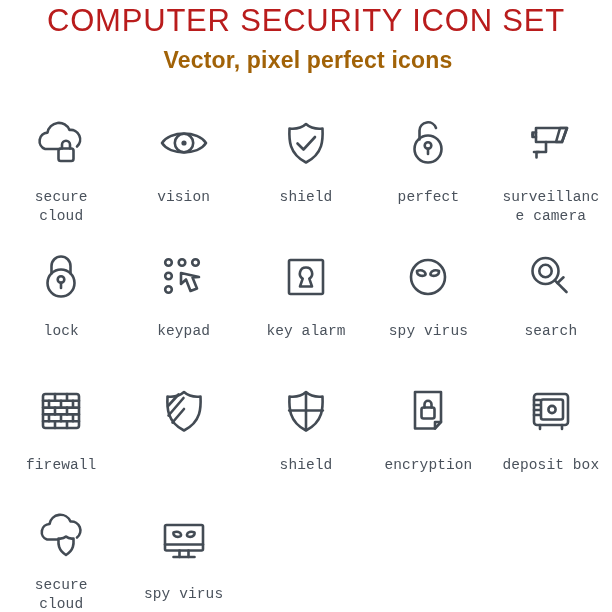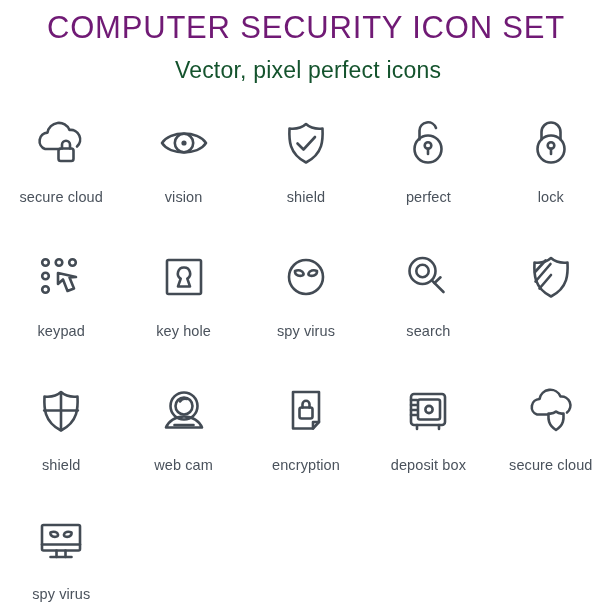--- a/index.html
+++ b/index.html
@@ -20,31 +20,31 @@
     box-sizing: border-box;
   }
   .header {
     text-align: center;
     padding-top: 1px;
   }
   .title {
     font-family: "Liberation Sans", sans-serif;
     font-size: 31px;
     letter-spacing: 0.8px;
-    color: #701a75;
+    color: #b91c1c;
     font-weight: 400;
     line-height: 36px;
-    margin: 9px;
+    margin: 2px;
     white-space: nowrap;
   }
   .subtitle {
     font-family: "Liberation Sans", sans-serif;
     font-size: 23px;
-    color: #14532d;
-    font-weight: 400;
+    color: #a16207;
+    font-weight: 700;
     line-height: 30px;
     margin: 6px 0 0 4px;
     letter-spacing: 0.2px;
     white-space: nowrap;
   }
   .grid {
     position: absolute;
     top: 104px;
     left: 0;
     width: 612px;
@@ -64,21 +64,21 @@
     display: flex;
     align-items: center;
     justify-content: center;
     margin-top: 8px;
   }
   .icon-wrap svg {
     display: block;
   }
   .label {
     margin-top: 14px;
-    font-family: Liberation Sans, sans-serif;
+    font-family: Liberation Mono, monospace;
     font-size: 14.5px;
     color: #4a525c;
     text-align: center;
     line-height: 19px;
     letter-spacing: 0.1px;
     max-width: 104px;
     word-wrap: break-word;
   }
   .stroke {
     fill: none;
@@ -142,20 +142,33 @@
         <svg width="56" height="52" viewBox="0 0 56 52">
           <circle class="stroke" cx="28" cy="32" r="13.5"></circle>
           <path class="stroke" d="M19.5 22.5 L19.5 13.5 A8.5 8.5 0 0 1 36 11"></path>
           <circle class="stroke" cx="28" cy="28.5" r="3.3"></circle>
           <path class="stroke" d="M28 31.5 L28 37"></path>
         </svg>
       </div>
       <div class="label">perfect</div>
     </div>
 
+    <div class="cell">
+      <div class="icon-wrap">
+        <svg width="56" height="52" viewBox="0 0 56 52">
+          <path class="stroke" d="M13 11 L44 11 L39 25 L13 25 Z"></path>
+          <path class="stroke" d="M37 11 L44 11 L39 25 L33 25 Z"></path>
+          <path class="stroke" d="M13 15.5 L9.5 15.5 M9.5 15.5 L9.5 20 L13 20"></path>
+          <circle class="fill-solid" cx="10" cy="17.7" r="1.6"></circle>
+          <path class="stroke" d="M23 25 L23 35 L13.5 35 L13.5 40.5"></path>
+          <path class="stroke" d="M11 35 L16 35"></path>
+        </svg>
+      </div>
+      <div class="label">surveillance camera</div>
+    </div>
 
     <div class="cell">
       <div class="icon-wrap">
         <svg width="56" height="52" viewBox="0 0 56 52">
           <circle class="stroke" cx="28" cy="32" r="13.5"></circle>
           <path class="stroke" d="M18.5 22.5 L18.5 15 A9.5 9.5 0 0 1 37.5 15 L37.5 22.5"></path>
           <circle class="stroke" cx="28" cy="28.5" r="3.3"></circle>
           <path class="stroke" d="M28 31.5 L28 37"></path>
         </svg>
       </div>
@@ -176,21 +189,21 @@
       <div class="label">keypad</div>
     </div>
 
     <div class="cell">
       <div class="icon-wrap">
         <svg width="56" height="52" viewBox="0 0 56 52">
           <rect class="stroke" x="11" y="9" width="34" height="34" rx="1.5"></rect>
           <path class="stroke" d="M28 16.5 A6 6 0 0 1 31.3 27.6 L34 35.5 L22 35.5 L24.7 27.6 A6 6 0 0 1 28 16.5 Z"></path>
         </svg>
       </div>
-      <div class="label">key hole</div>
+      <div class="label">key alarm</div>
     </div>
 
     <div class="cell">
       <div class="icon-wrap">
         <svg width="56" height="52" viewBox="0 0 56 52">
           <circle class="stroke" cx="28" cy="26" r="17"></circle>
           <path class="stroke" d="M17 20 C20.5 18.5 24.5 19.5 25.5 22.5 C26 24.5 23 25.5 20 24.5 C18 23.8 16.8 22 17 20 Z"></path>
           <path class="stroke" d="M39 20 C35.5 18.5 31.5 19.5 30.5 22.5 C30 24.5 33 25.5 36 24.5 C38 23.8 39.2 22 39 20 Z"></path>
         </svg>
       </div>
@@ -203,20 +216,34 @@
           <circle class="stroke" cx="22.5" cy="20" r="13"></circle>
           <circle class="stroke" cx="22.5" cy="20" r="6.2"></circle>
           <path class="stroke" d="M31.8 29.3 L43.5 41"></path>
           <path class="stroke" d="M34.5 32 L40.5 26.3" stroke-width="0"></path>
         </svg>
       </div>
       <div class="label">search</div>
     </div>
 
 
+    <div class="cell">
+      <div class="icon-wrap">
+        <svg width="56" height="52" viewBox="0 0 56 52">
+          <rect class="stroke" x="10" y="9" width="36" height="34" rx="2.5"></rect>
+          <path class="stroke" d="M10 15.8 L46 15.8 M10 22.6 L46 22.6 M10 29.4 L46 29.4 M10 36.2 L46 36.2"></path>
+          <path class="stroke" d="M22 9 L22 15.8 M34 9 L34 15.8"></path>
+          <path class="stroke" d="M16 15.8 L16 22.6 M28 15.8 L28 22.6 M40 15.8 L40 22.6"></path>
+          <path class="stroke" d="M22 22.6 L22 29.4 M34 22.6 L34 29.4"></path>
+          <path class="stroke" d="M16 29.4 L16 36.2 M28 29.4 L28 36.2 M40 29.4 L40 36.2"></path>
+          <path class="stroke" d="M22 36.2 L22 43 M34 36.2 L34 43"></path>
+        </svg>
+      </div>
+      <div class="label">firewall</div>
+    </div>
 
     <div class="cell">
       <div class="icon-wrap">
         <svg width="56" height="52" viewBox="0 0 56 52">
           <path class="stroke" d="M28 7 C23 11.5 16 12 11.5 11.5 C11 22 10.5 36.5 28 45.5 C45.5 36.5 45 22 44.5 11.5 C40 12 33 11.5 28 7 Z"></path>
           <path class="stroke" d="M12 21 L22.5 9.5"></path>
           <path class="stroke" d="M12.5 30.5 L27.5 13"></path>
           <path class="stroke" d="M16.5 37.5 L28 24"></path>
         </svg>
       </div>
@@ -226,32 +253,20 @@
       <div class="icon-wrap">
         <svg width="56" height="52" viewBox="0 0 56 52">
           <path class="stroke" d="M28 7 C23 11.5 16 12 11.5 11.5 C11 22 10.5 36.5 28 45.5 C45.5 36.5 45 22 44.5 11.5 C40 12 33 11.5 28 7 Z"></path>
           <path class="stroke" d="M28 8 L28 45"></path>
           <path class="stroke" d="M11.2 25.5 L44.8 25.5"></path>
         </svg>
       </div>
       <div class="label">shield</div>
     </div>
 
-    <div class="cell">
-      <div class="icon-wrap">
-        <svg width="56" height="52" viewBox="0 0 56 52">
-          <circle class="stroke" cx="28" cy="21" r="13.5"></circle>
-          <circle class="stroke" cx="28" cy="21" r="8.5"></circle>
-          <path class="stroke" d="M24 16.5 C25.5 14.3 28.5 13.3 31 14"></path>
-          <path class="stroke" d="M10 42.5 C12.5 36 19.5 31.5 28 31.5 C36.5 31.5 43.5 36 46 42.5 Z"></path>
-          <path class="stroke" d="M18.5 40 L37.5 40"></path>
-        </svg>
-      </div>
-      <div class="label">web cam</div>
-    </div>
 
     <div class="cell">
       <div class="icon-wrap">
         <svg width="56" height="52" viewBox="0 0 56 52">
           <path class="stroke" d="M15 7 L41 7 L41 37 L35 43.5 L15 43.5 Z"></path>
           <path class="stroke" d="M41 37 L35 37 L35 43.5"></path>
           <rect class="stroke" x="21.5" y="22.5" width="13" height="11" rx="2"></rect>
           <path class="stroke" d="M24.5 22.5 L24.5 19.3 A3.5 3.5 0 0 1 31.5 19.3 L31.5 22.5"></path>
         </svg>
       </div>

